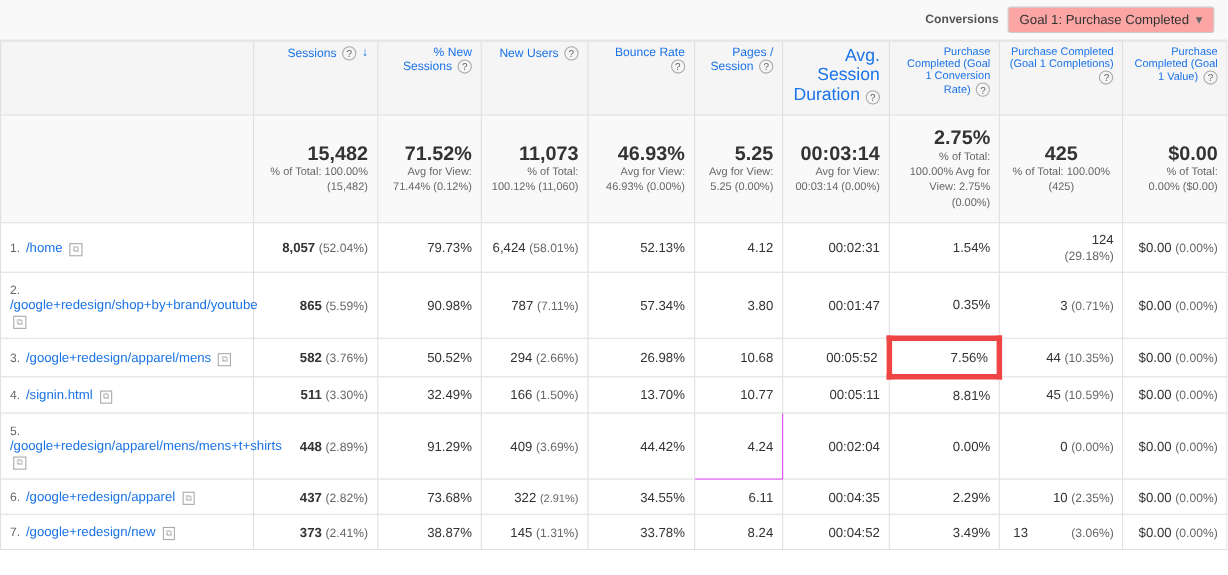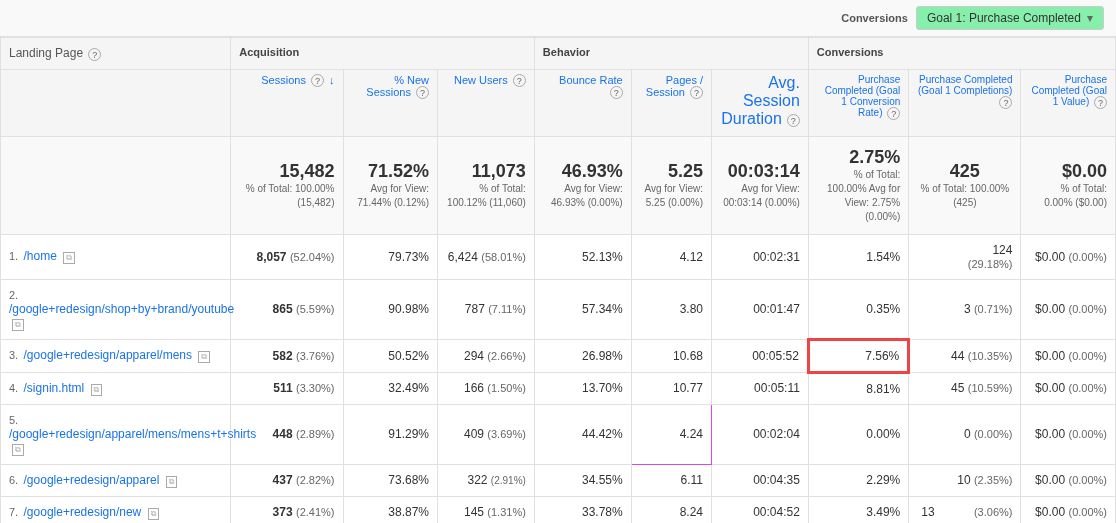--- a/index.html
+++ b/index.html
@@ -80,56 +80,41 @@
     .data-row td {
       background: #fff;
       font-size: 12px;
     }
   </style>
 </head>
 <body>
 
 <div style="display:flex; justify-content:flex-end; align-items:center; padding:6px 12px; border-bottom:1px solid #e0e0e0; background:#f9f9f9;">
   <span style="font-size:11px; color:#555; margin-right:8px; font-weight:bold;">Conversions</span>
-  <div style="display:flex; align-items:center; border:1px solid #ccc; border-radius:3px; padding:4px 10px; background:#86efac; font-size:12px; cursor:pointer; gap:6px;">
+  <div style="display:flex; align-items:center; border:1px solid #ccc; border-radius:3px; padding:4px 10px; background:#fca5a5; font-size:12px; cursor:pointer; gap:6px;">
     <span>Goal 1: Purchase Completed</span>
     <span style="color:#666;">▾</span>
   </div>
 </div>
 
 <table>
   <colgroup>
     <col class="col-landing">
     <col class="col-sessions">
     <col class="col-pct-new">
     <col class="col-new-users">
     <col class="col-bounce">
     <col class="col-pages">
     <col class="col-avg-sess">
     <col class="col-conv-rate">
     <col class="col-completions">
     <col class="col-goal-value">
   </colgroup>
   <thead>
 
-    <tr style="background:#f5f5f5;">
-      <th style="border:1px solid #e0e0e0; text-align:left; vertical-align:middle; padding:8px;">
-        <span style="font-size:12px; color:#555;">Landing Page</span>
-        <span class="help-icon">?</span>
-      </th>
-      <th colspan="3" style="border:1px solid #e0e0e0; text-align:left; padding:8px 8px 4px 8px; font-weight:bold; font-size:11px; color:#444;">
-        <span>Acquisition</span>
-      </th>
-      <th colspan="3" style="border:1px solid #e0e0e0; text-align:left; padding:8px 8px 4px 8px; font-weight:bold; font-size:11px; color:#444;">
-        <span>Behavior</span>
-      </th>
-      <th colspan="3" style="border:1px solid #e0e0e0; text-align:left; padding:8px 8px 4px 8px; font-weight:bold; font-size:11px; color:#444;">
-        <span>Conversions</span>
-      </th>
-    </tr>
 
     <tr style="background:#f5f5f5;">
       <th style="border:1px solid #e0e0e0;"></th>
       <th style="border:1px solid #e0e0e0; text-align:right; padding:4px 8px 8px; vertical-align:top;">
         <a class="col-header-text" href="#" style="color:#1a73e8; text-decoration:none; font-size:11px;">Sessions</a>
         <span class="help-icon">?</span>
         <span class="sort-arrow">↓</span>
       </th>
       <th style="border:1px solid #e0e0e0; text-align:right; padding:4px 8px 8px; vertical-align:top;">
         <span style="color:#1a73e8; font-size:11px;">% New Sessions</span>
@@ -302,21 +287,21 @@
       </td>
       <td style="border:1px solid #e0e0e0; padding:8px; vertical-align:middle;text-align:right;">
         <span>26.98%</span>
       </td>
       <td style="border:1px solid #e0e0e0; padding:8px; vertical-align:middle;text-align:right;">
         <span>10.68</span>
       </td>
       <td style="border:1px solid #e0e0e0; padding:8px; vertical-align:middle;text-align:right;">
         <span>00:05:52</span>
       </td>
-      <td style="border:3px solid #ef4444; padding:8px; vertical-align:middle;text-align:right;">
+      <td style="border:5px solid #ef4444; padding:8px; vertical-align:middle;text-align:right;">
         <span>7.56%</span>
       </td>
       <td style="border:1px solid #e0e0e0; padding:8px; vertical-align:middle;text-align:right;">
         <span>44</span>
         <span style="color:#666; font-size:11px;"> (10.35%)</span>
       </td>
       <td style="border:1px solid #e0e0e0; padding:8px; vertical-align:middle;text-align:right;">
         <span>$0.00</span>
         <span style="color:#666; font-size:11px;"> (0.00%)</span>
       </td>

